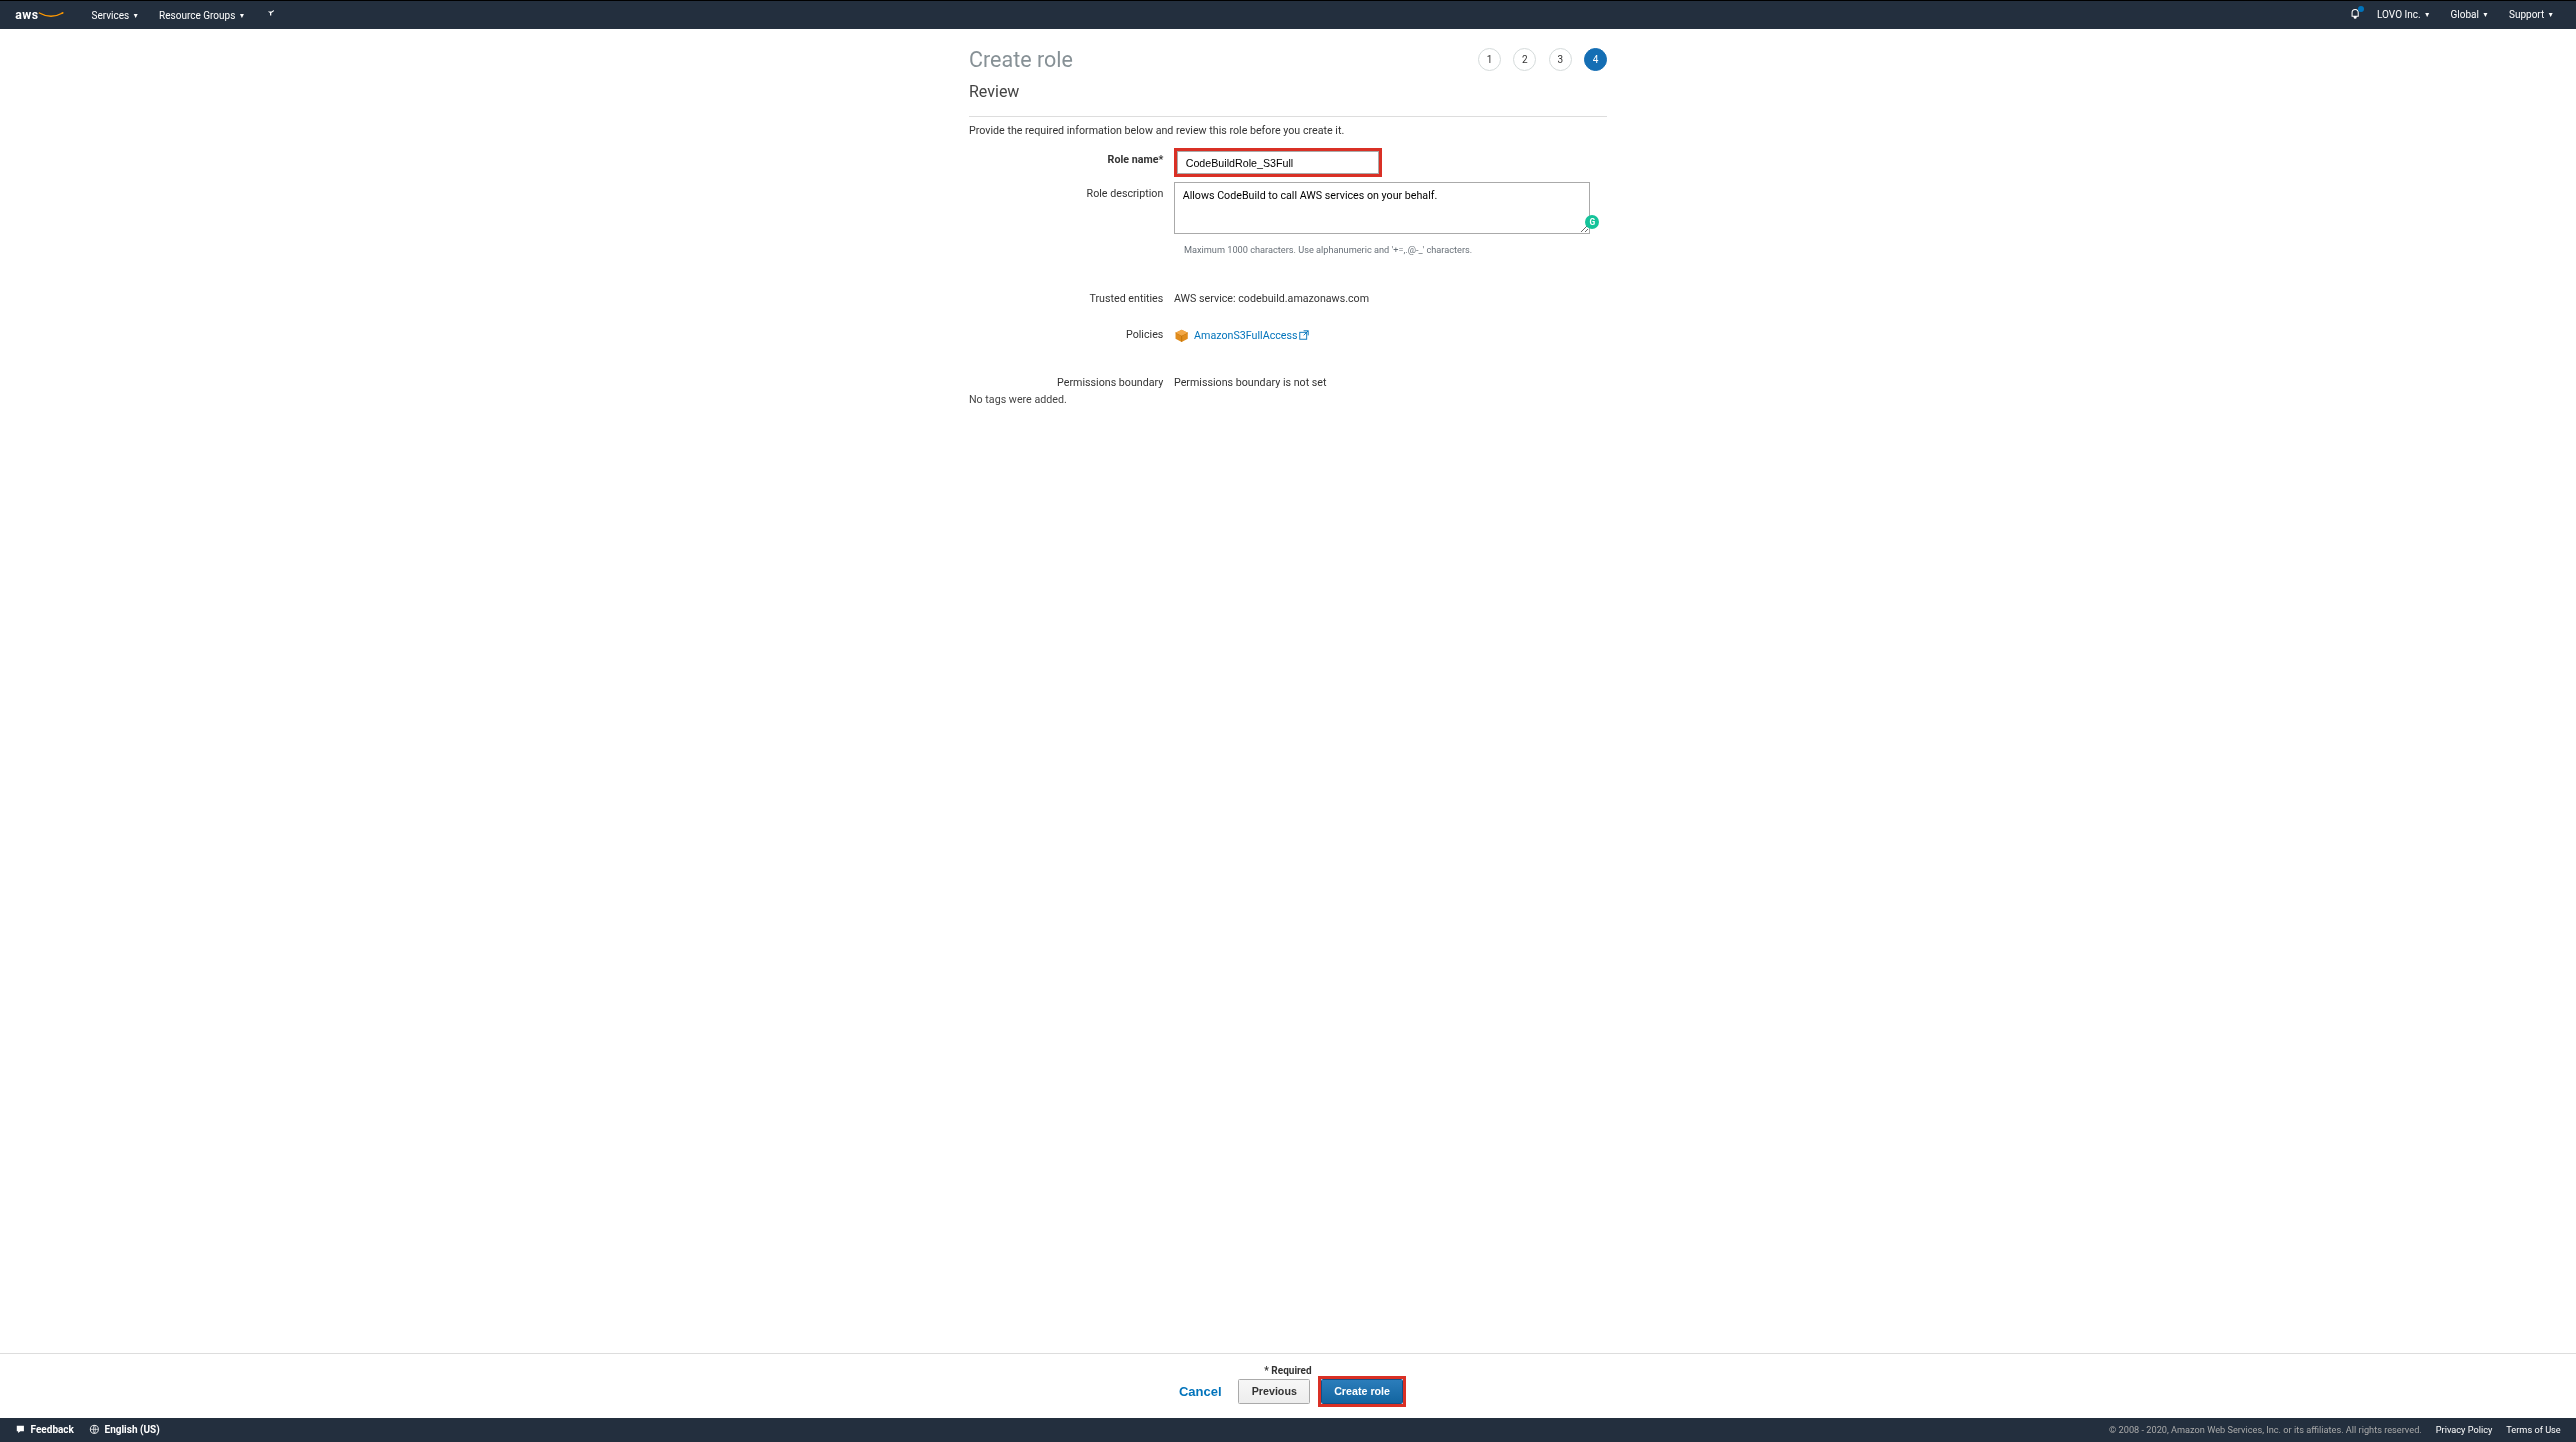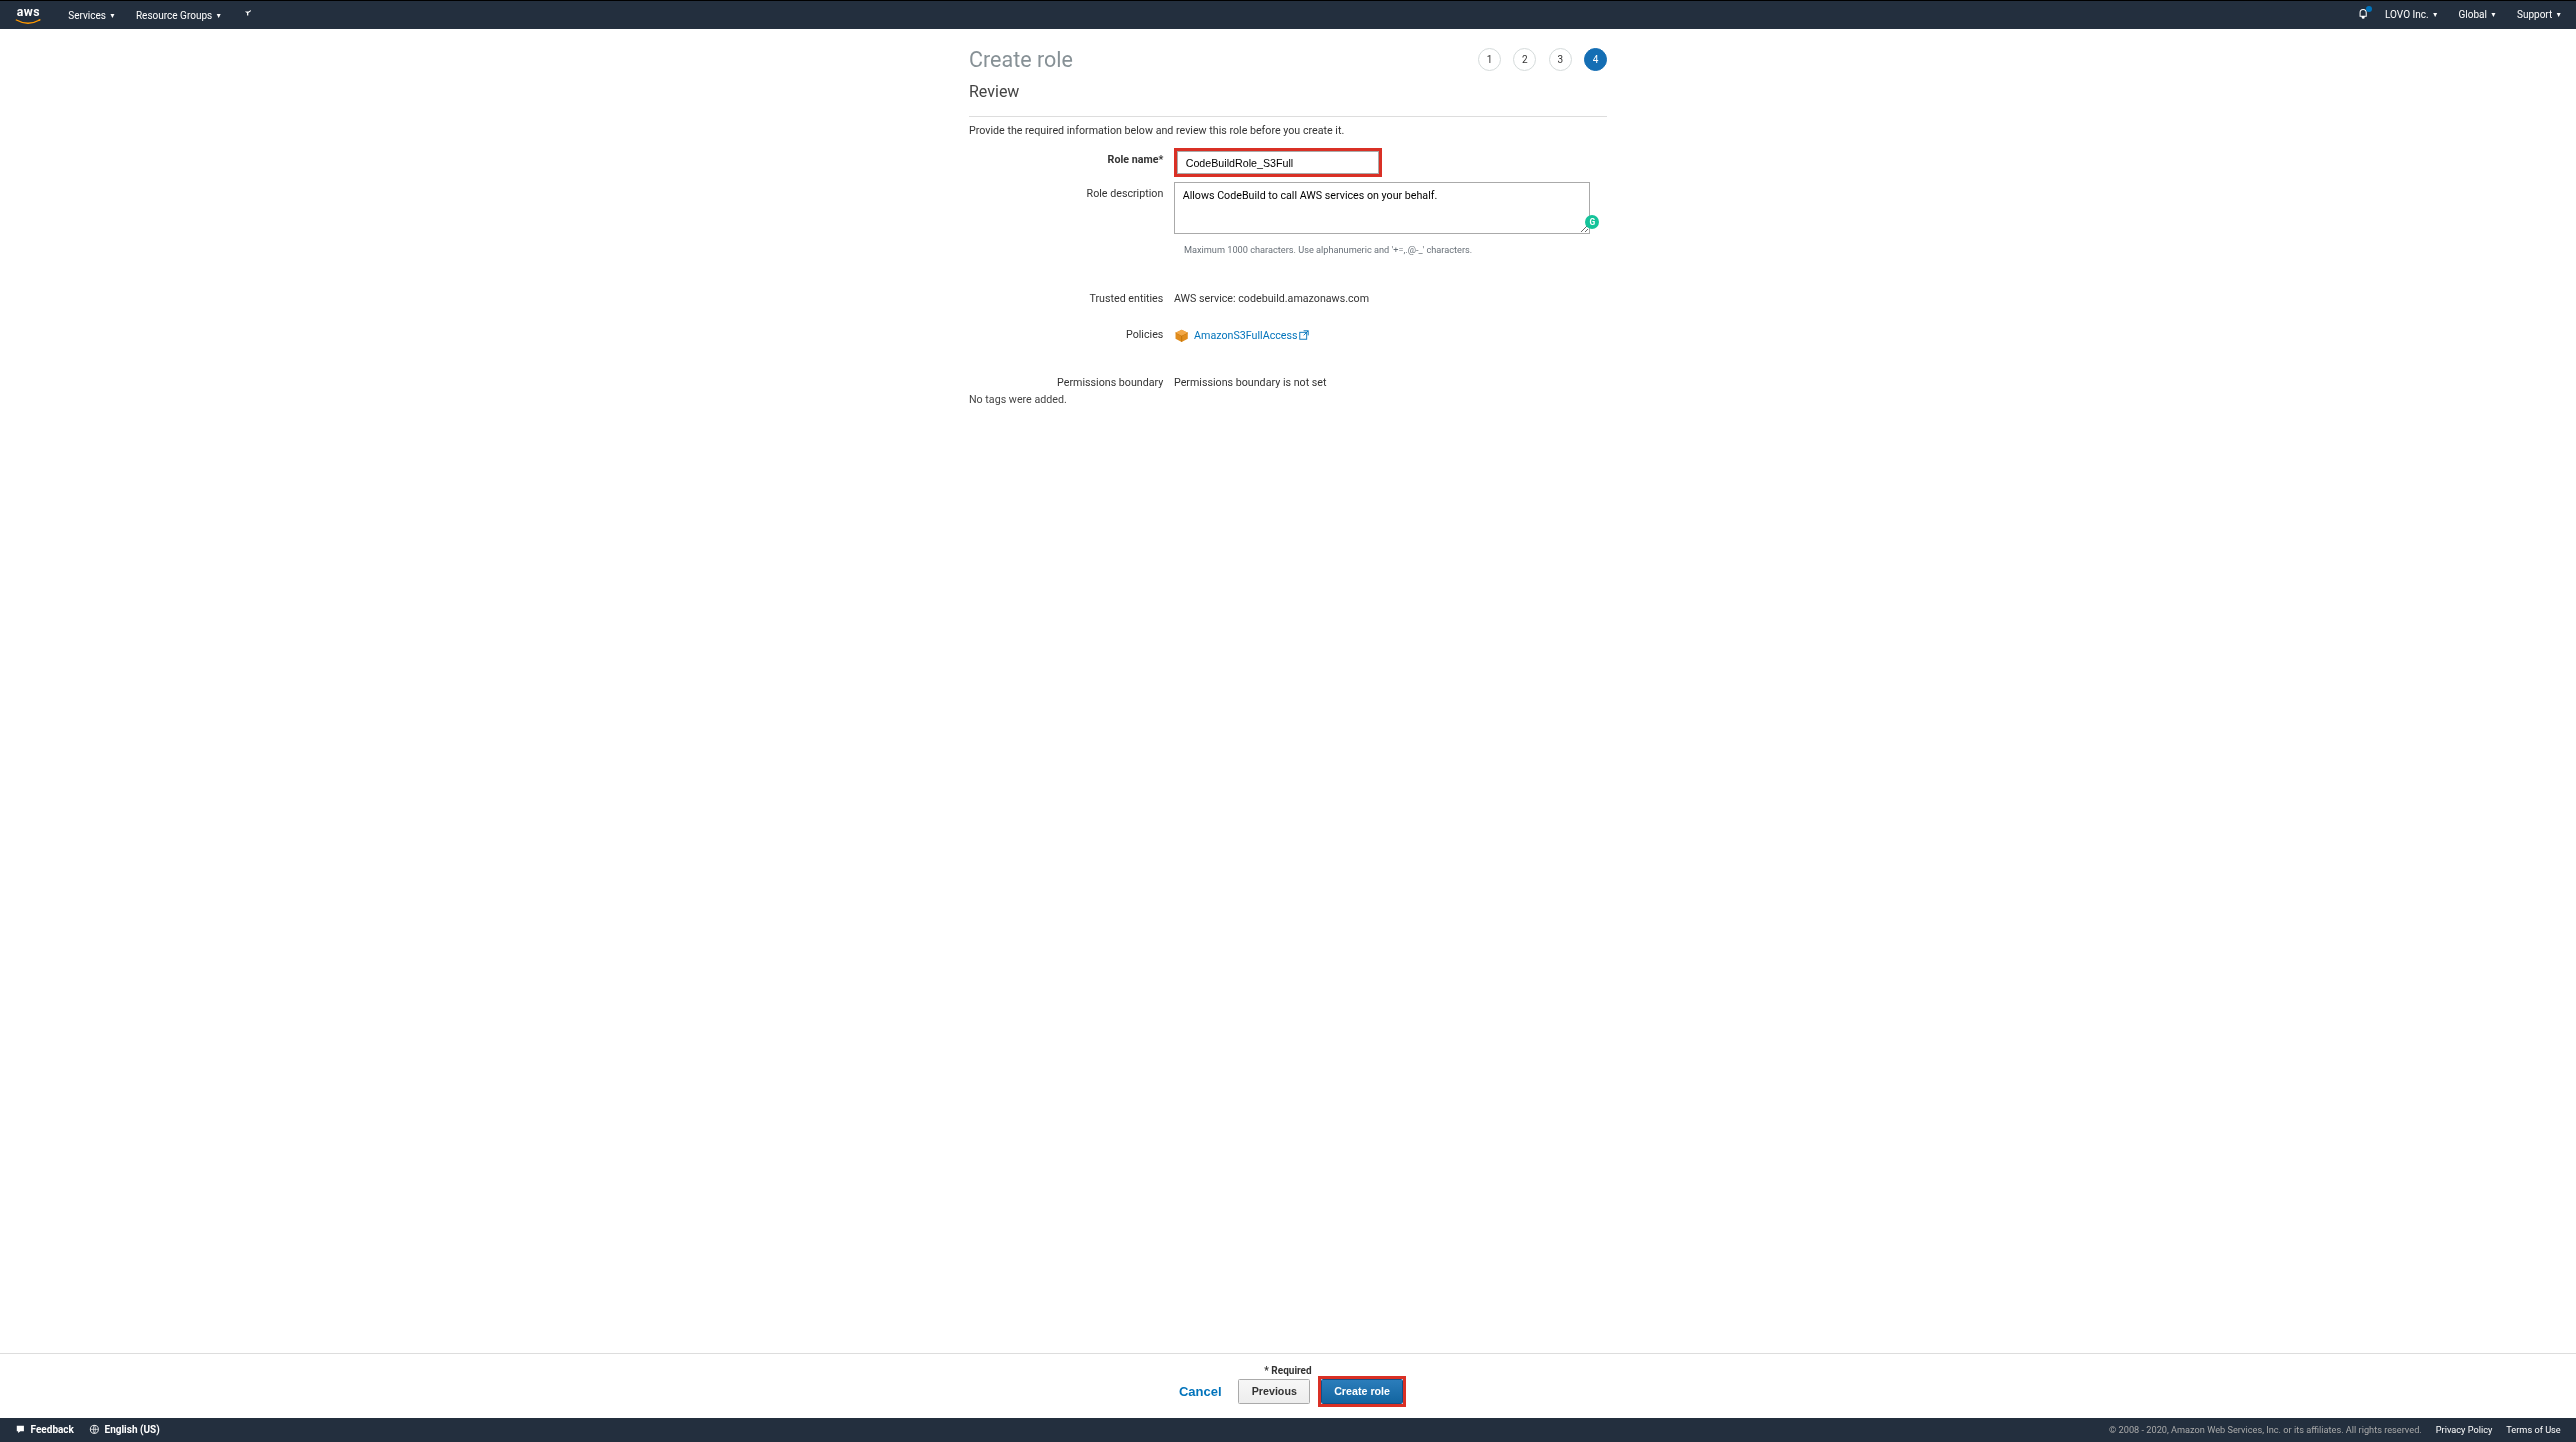--- a/index.html
+++ b/index.html
@@ -18,21 +18,21 @@
       background: #232f3e;
       color: #fff;
       display: flex;
       align-items: center;
       height: 29px;
       padding: 0 15.3px;
       border-top: 1.5px solid #000;
     }
     .aws-logo {
       display: flex;
-      flex-direction: column;
+      flex-direction: row;
       align-items: center;
       margin-right: 27px;
       cursor: pointer;
     }
     .aws-logo-text {
       font-weight: 700;
       font-size: 12.3px;
       letter-spacing: 0.4px;
       color: #fff;
     }
@@ -357,21 +357,21 @@
       <span class="bell-dot"></span>
     </div>
     <div class="nav-item">
       <span>LOVO Inc.</span>
       <span class="caret">▾</span>
     </div>
     <div class="nav-item">
       <span>Global</span>
       <span class="caret">▾</span>
     </div>
-    <div class="nav-item" style="margin-right:0">
+    <div class="nav-item" style="margin-right:8px">
       <span>Support</span>
       <span class="caret">▾</span>
     </div>
   </div>
 </div>
 
 <div class="main">
   <div class="header-row">
     <h1 class="page-title">Create role</h1>
     <div class="steps">

